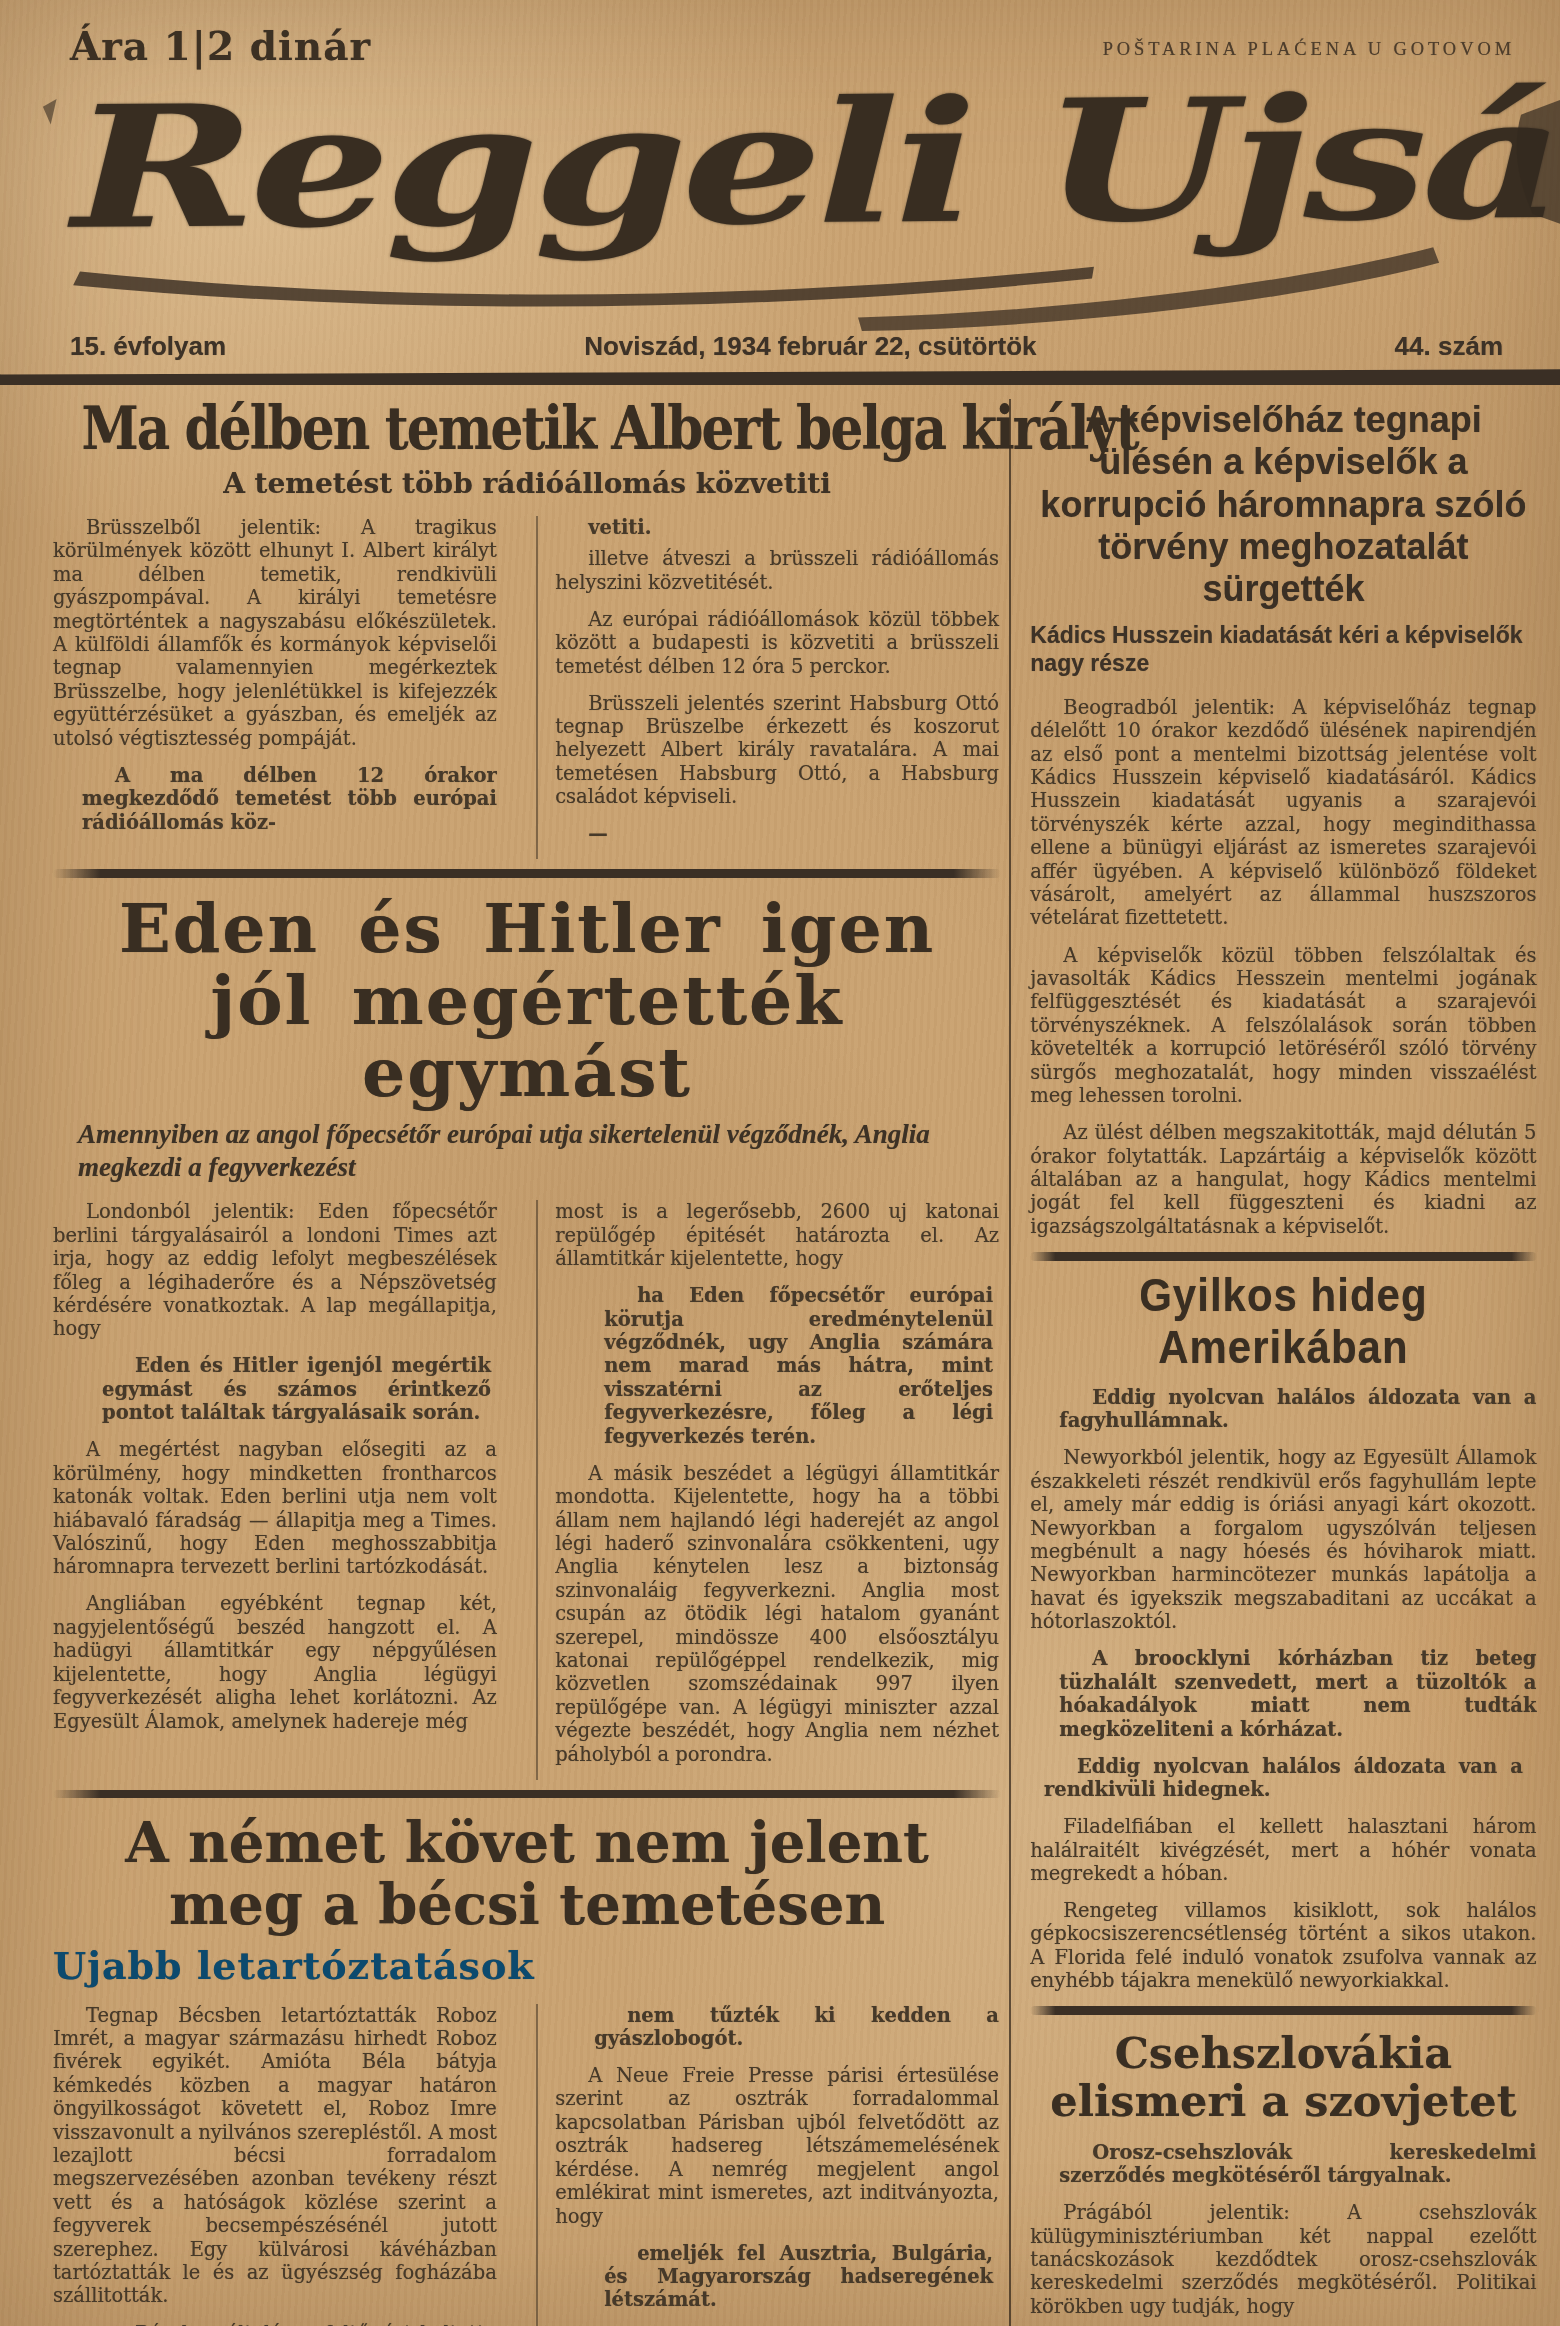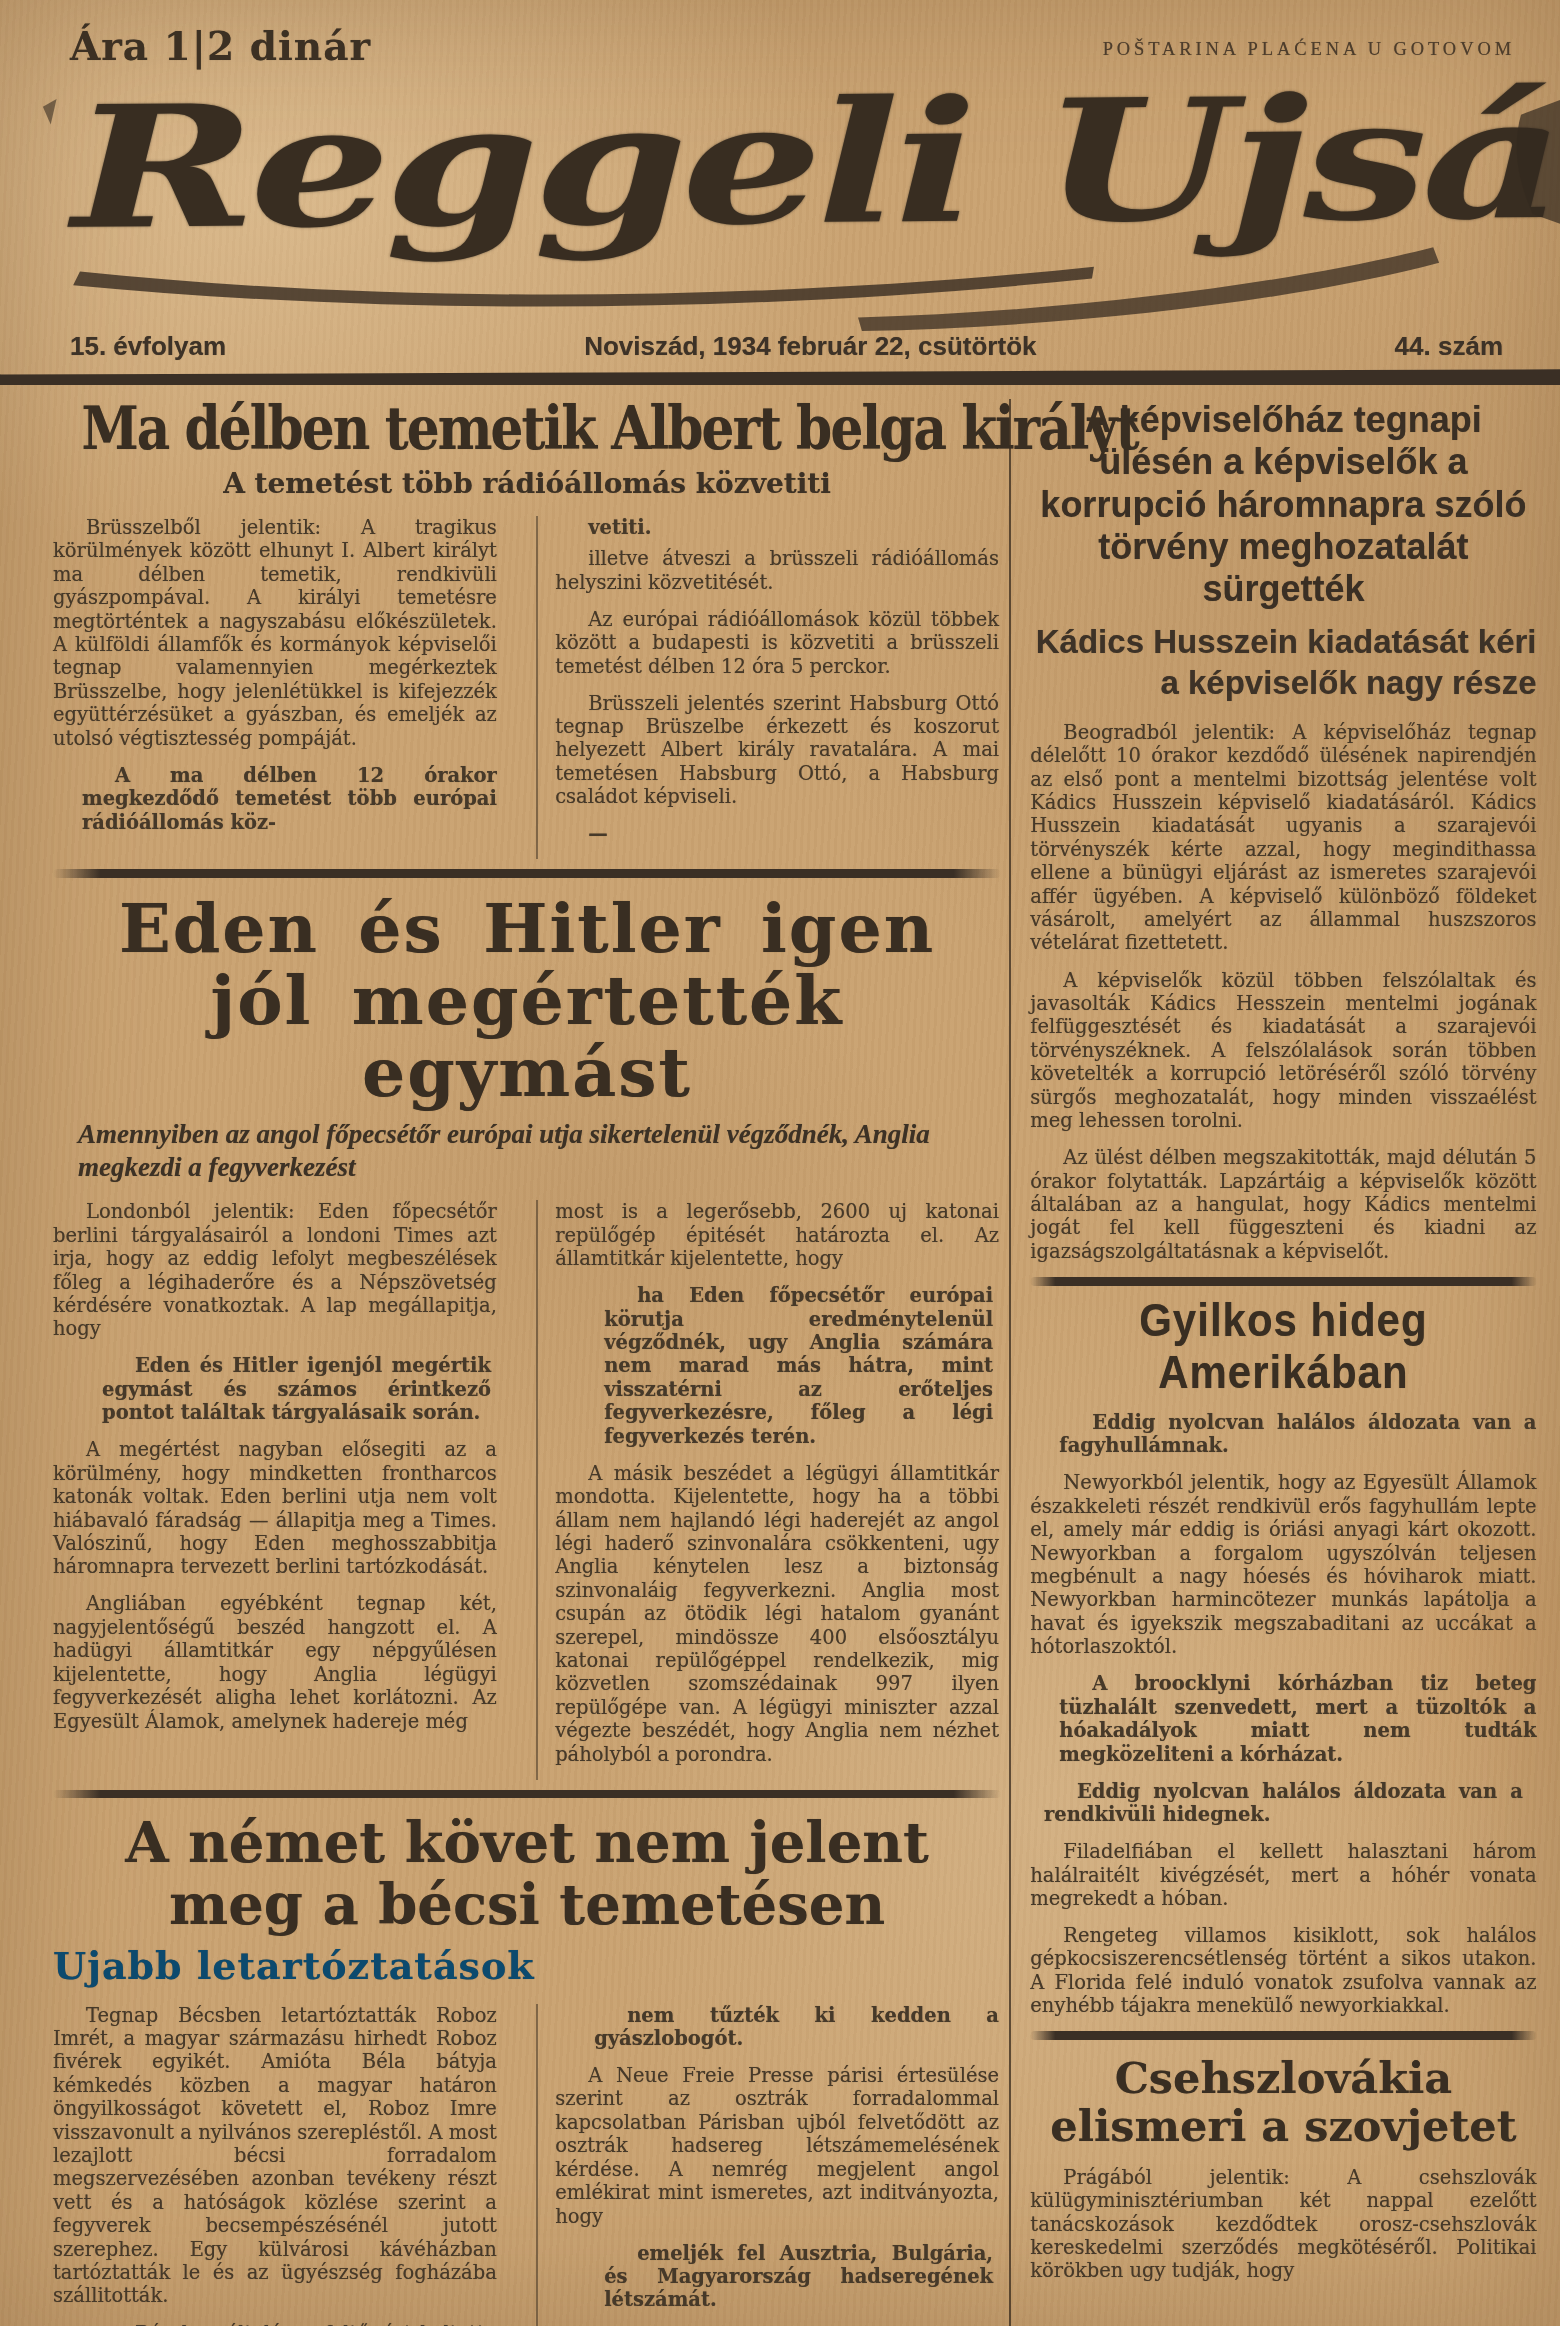--- a/index.html
+++ b/index.html
@@ -74,21 +74,21 @@
   }
   .a1-sub{font-weight:bold;font-size:28px;text-align:center;margin:11.7px 0 15.6px;color:#3c3125;}
 
   .a2-head{font-weight:bold;font-size:68px;line-height:1.06;text-align:center;margin:3.9px 0 9.8px;word-spacing:13.7px;letter-spacing:2px;color:#392e22;}
   .a2-sub{font-weight:bold;font-style:italic;font-size:27px;line-height:1.24;text-align:left;margin:9.8px 25px 15.6px;color:#3c3125;font-family:Liberation Serif, serif;}
 
   .a3-head{font-weight:bold;font-size:56px;line-height:1.1;text-align:center;margin:7.8px 0 5.9px;color:#392e22;}
   .a3-sub{font-weight:bold;font-size:38px;margin:7.8px 0 15.6px;letter-spacing:1px;color:#0c4a6e;}
 
   .r-head1{font-family:"Liberation Sans",sans-serif;font-weight:bold;font-size:36px;line-height:1.18;text-align:center;margin:0 0 7.8px;color:#3a2f24;}
-  .r-sub1{font-family:"Liberation Sans",sans-serif;font-weight:bold;font-size:33px;line-height:1.25;text-align:right;margin:9.8px 0 17.6px;color:#3d3227;}
+  .r-sub1{font-family:"Liberation Sans",sans-serif;font-weight:bold;font-size:23px;line-height:1.25;text-align:left;margin:9.8px 0 17.6px;color:#3d3227;}
   .r-head2{font-family:"Liberation Sans",sans-serif;font-weight:bold;font-size:42px;text-align:center;margin:5.9px 0 15.6px;letter-spacing:1px;transform:scaleY(1.08);color:#392e22;}
   .r-head3{font-weight:bold;font-size:43px;line-height:1.12;text-align:center;margin:5.9px 0 15.6px;color:#392e22;}
 </style>
 </head>
 <body class="ink">
 
 <div class="hdr-top">
   <div class="price">Ára 1|2 dinár</div>
   <div class="postage">POŠTARINA PLAĆENA U GOTOVOM</div>
 </div>
@@ -193,19 +193,20 @@
       <p class="body hang">A broocklyni kórházban tiz beteg tüzhalált szenvedett, mert a tüzoltók a hóakadályok miatt nem tudták megközeliteni a kórházat.</p>
       <p class="body centerb">Eddig nyolcvan halálos áldozata van a rendkivüli hidegnek.</p>
       <p class="body">Filadelfiában el kellett halasztani három halálraitélt kivégzését, mert a hóhér vonata megrekedt a hóban.</p>
       <p class="body">Rengeteg villamos kisiklott, sok halálos gépkocsiszerencsétlenség történt a sikos utakon. A Florida felé induló vonatok zsufolva vannak az enyhébb tájakra menekülő newyorkiakkal.</p>
     </div>
 
     <div class="bar"></div>
 
     <div>
       <div class="r-head3">Csehszlovákia elismeri a szovjetet</div>
+      <p class="body hang">Orosz-csehszlovák kereskedelmi szerződés megkötéséről tárgyalnak.</p>
       <p class="body">Prágából jelentik: A csehszlovák külügyminisztériumban két nappal ezelőtt tanácskozások kezdődtek orosz-csehszlovák kereskedelmi szerződés megkötéséről. Politikai körökben ugy tudják, hogy</p>
 
     </div>
 
   </div>
 </div>
 
 
 </body></html>

